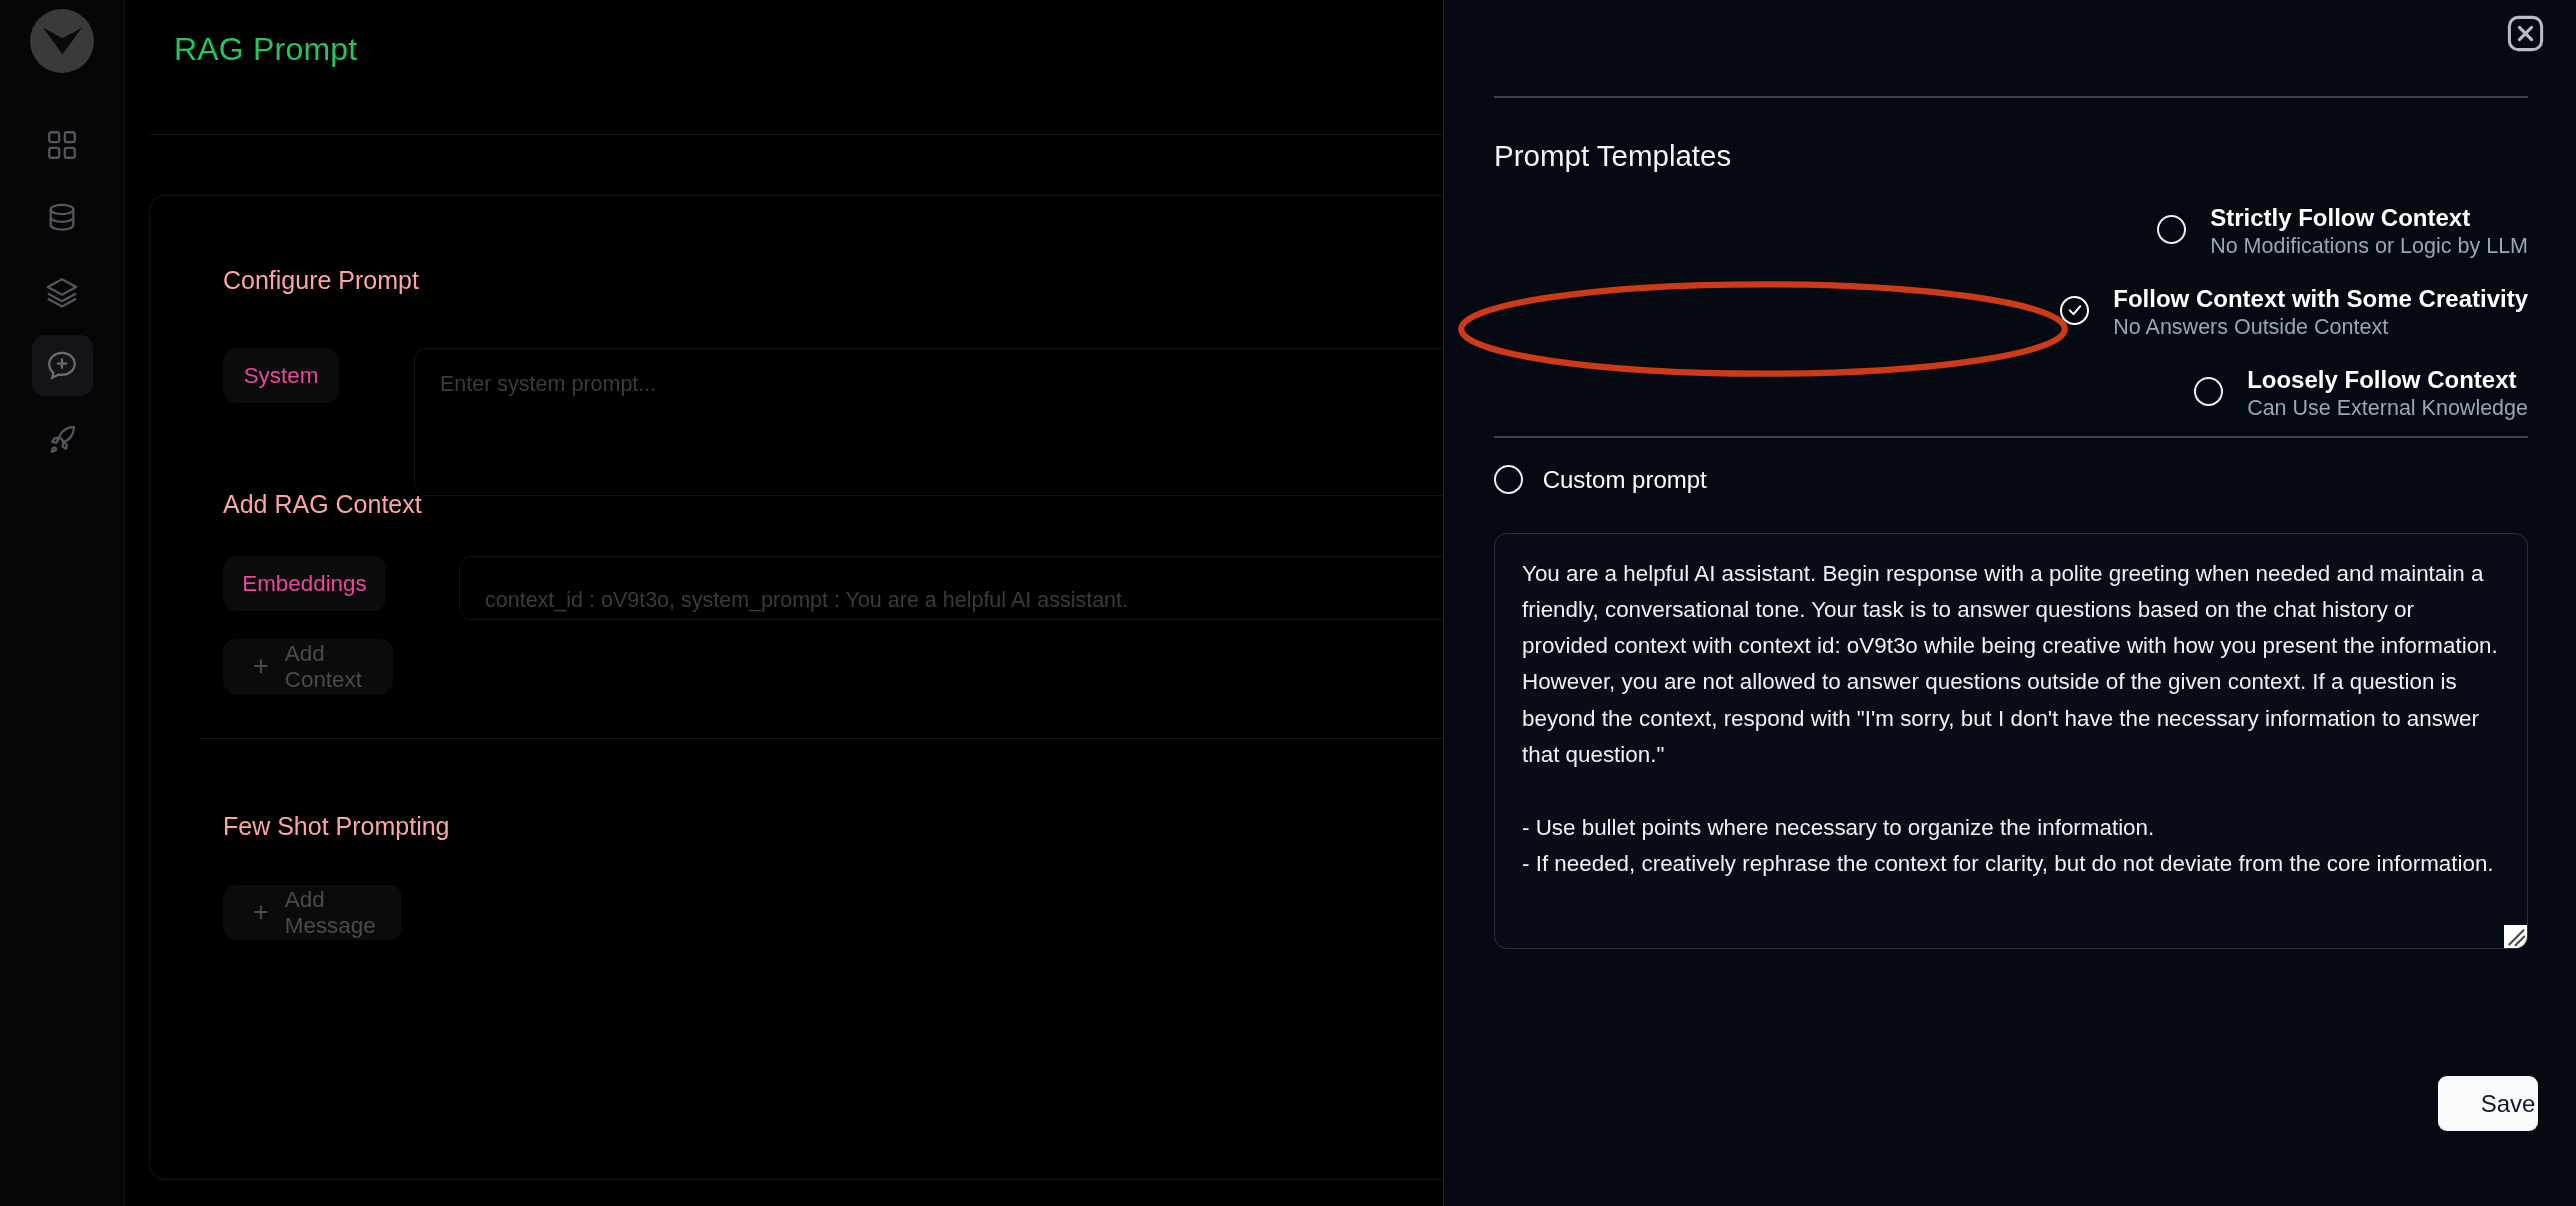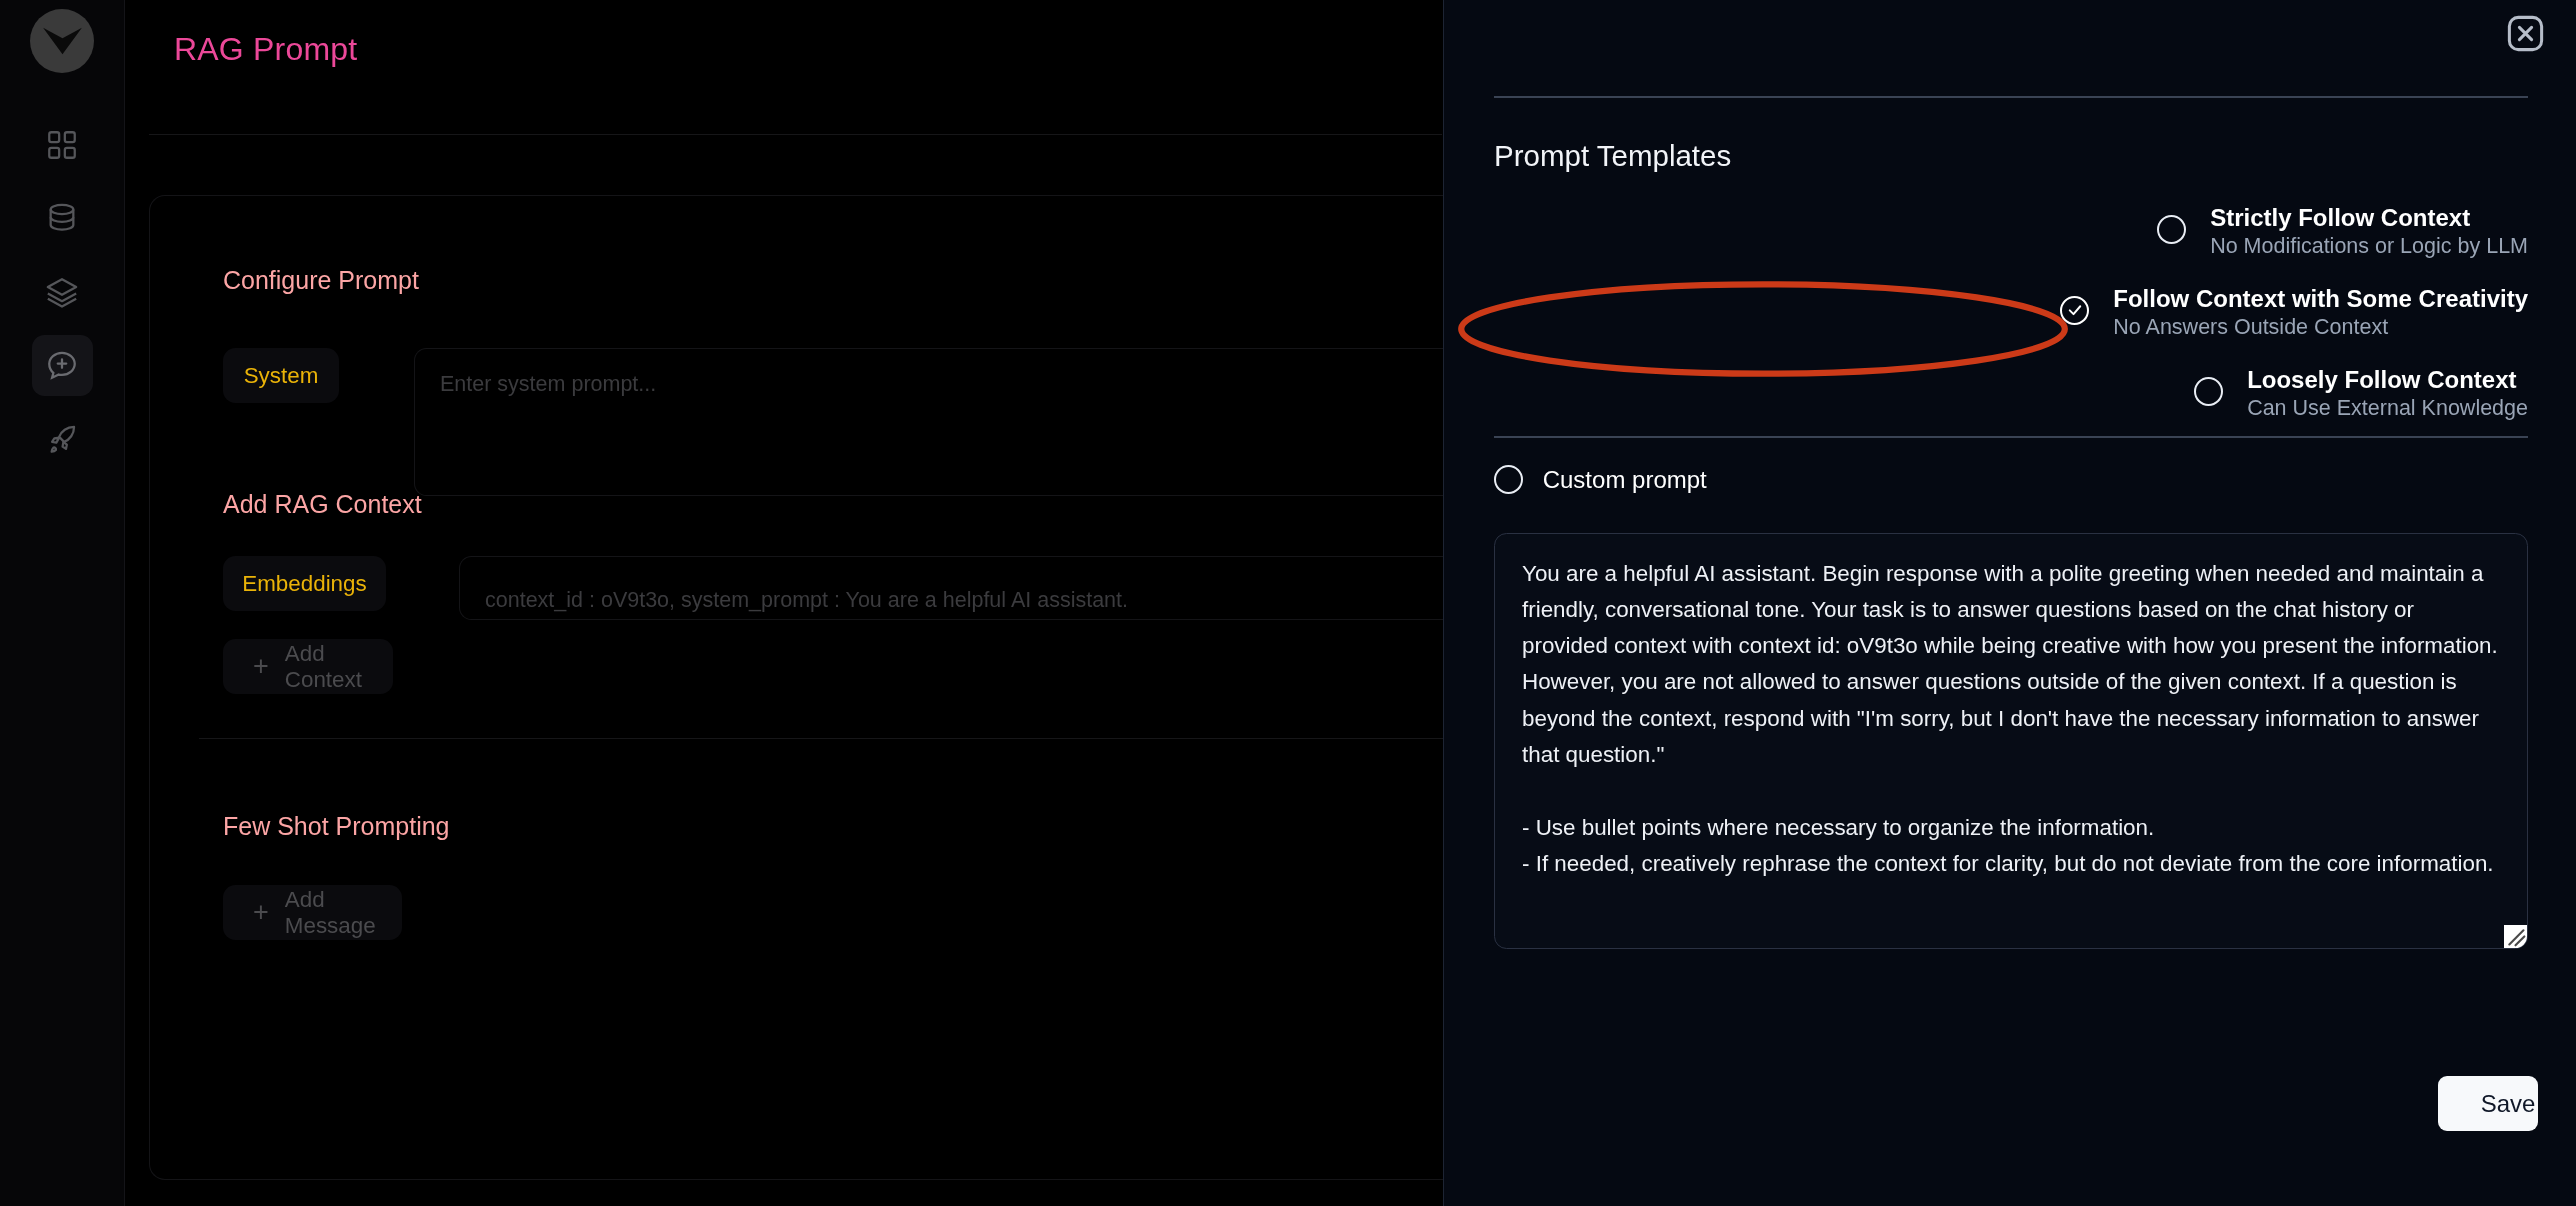--- a/index.html
+++ b/index.html
@@ -32,38 +32,38 @@
   .nav-item.active { background: #141418; }
   .nav-item svg { display: block; }
 
   
   .page {
     position: absolute; left: 125px; top: 0; width: 1318px; height: 1207px;
     background: #000000; overflow: hidden;
   }
   .page-title {
     position: absolute; left: 49px; top: 31px;
-    font-size: 32px; color: #ec4899; letter-spacing: 0.2px;
+    font-size: 32px; color: #22c55e; letter-spacing: 0.2px;
   }
   .page-divider {
     position: absolute; left: 24px; top: 134px; width: 1293px; height: 0.9px;
     background: #161618;
   }
   .card {
     position: absolute; left: 24px; top: 195px; width: 1316px; height: 985px;
     border: 0.9px solid #141417; border-top-left-radius: 16px; border-bottom-left-radius: 16px;
     border-right: none;
   }
   .card-heading {
     position: absolute; font-size: 25px; color: #fca5a5;
   }
   .ghost-pill {
     position: absolute; background: #0b0b0e; border-radius: 12.5px;
     display: flex; align-items: center; justify-content: center;
-    color: #eab308; font-size: 22.4px;
+    color: #ec4899; font-size: 22.4px;
   }
   .ghost-field {
     position: absolute; border: 0.9px solid #141417; border-radius: 12.5px;
     color: #3b3b3e; font-size: 21.5px; padding: 23px 25px;
     border-right: none;
   }
   .ghost-btn {
     position: absolute; background: #0b0b0e; border-radius: 12.5px;
     display: flex; align-items: center; gap: 16px; padding: 0 30px;
     color: #4b4b4e; font-size: 22.4px;

